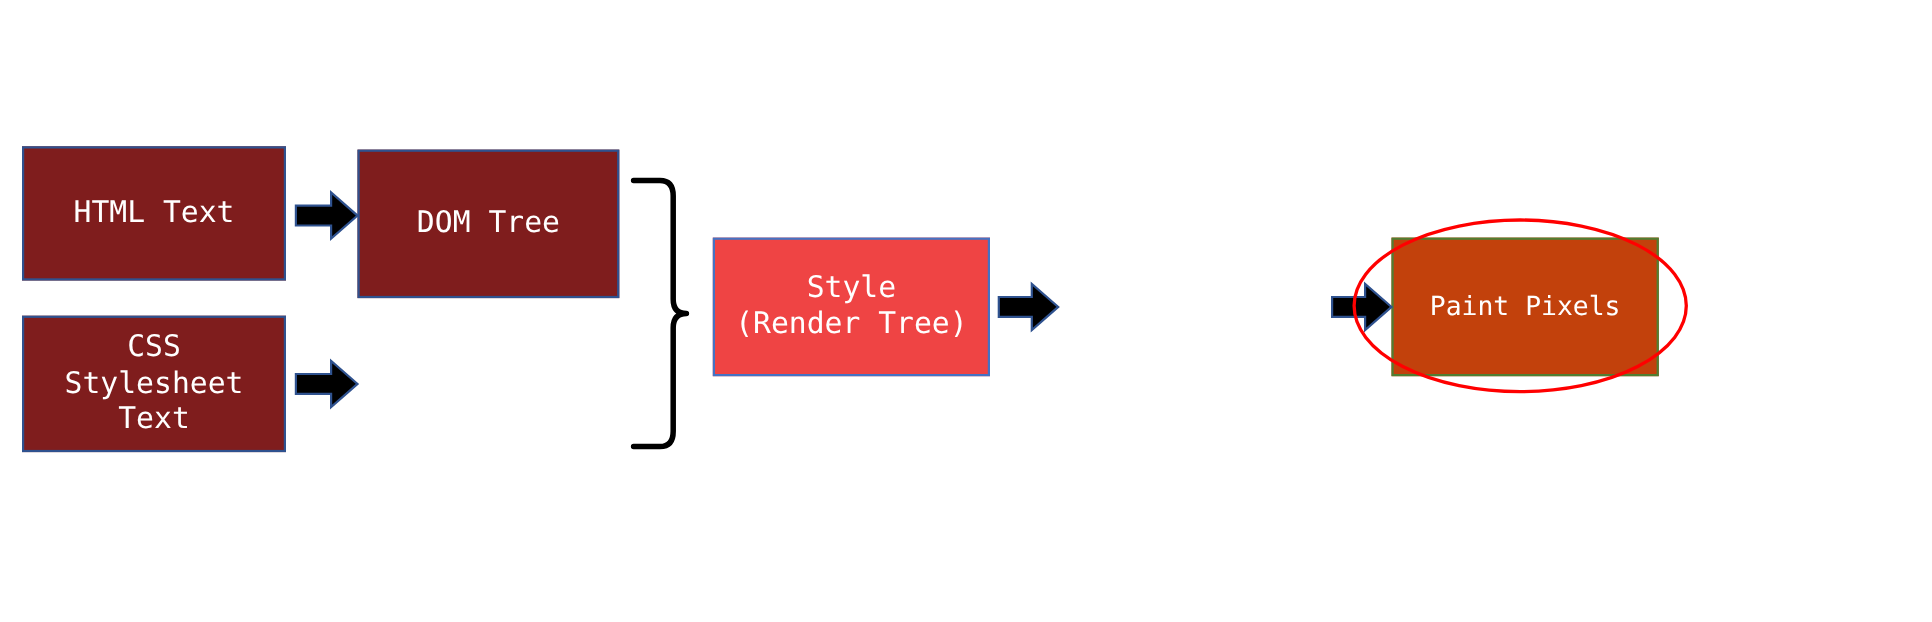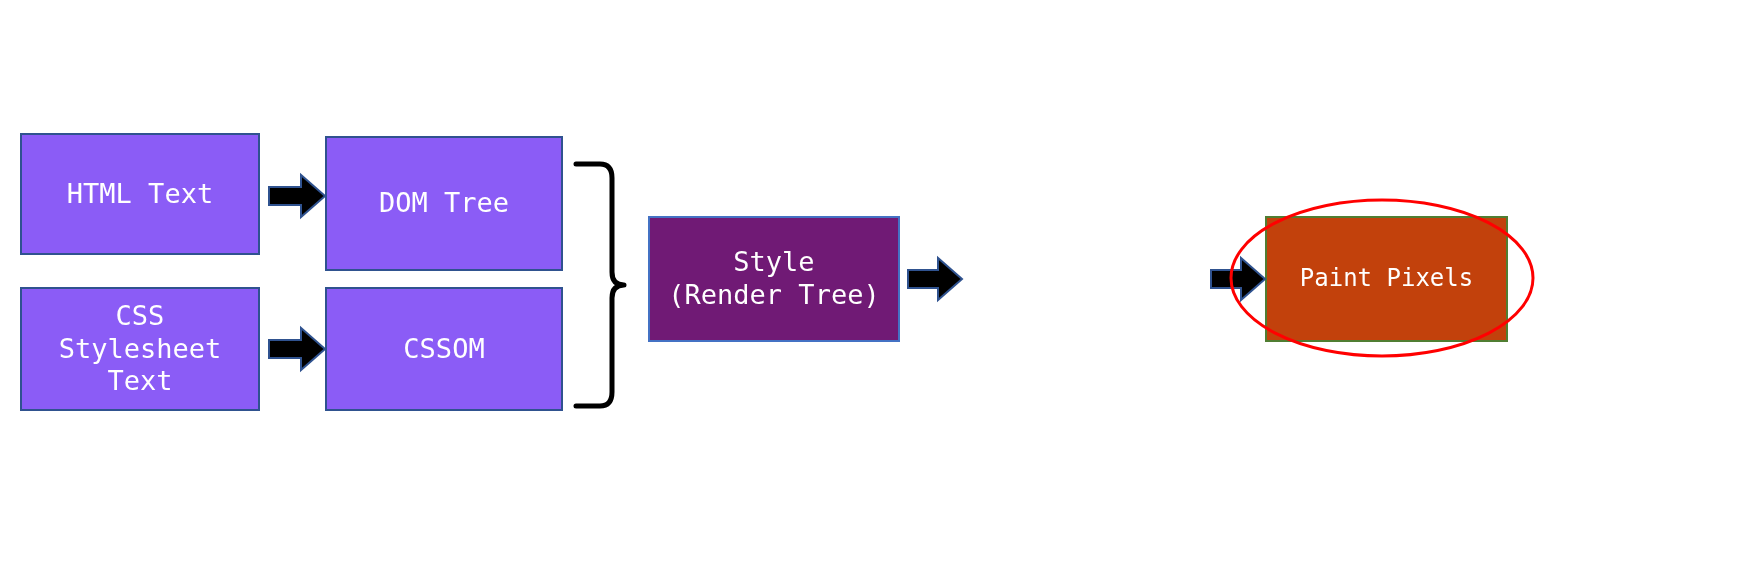--- a/index.html
+++ b/index.html
@@ -24,26 +24,26 @@
     align-items: center;
     justify-content: center;
     text-align: center;
     color: #ffffff;
     font-family: "DejaVu Sans Mono", monospace;
     line-height: 1.22;
     white-space: pre-line;
     letter-spacing: 0px;
   }
   .node-blue {
-    background: #8b5cf6;
+    background: #7f1d1d;
     border: 2px solid #2F528F;
     font-size: 27px;
   }
   .node-purple {
-    background: #701a75;
+    background: #ef4444;
     border: 2px solid #4472C4;
     font-size: 27px;
   }
   .node-green {
     background: #c2410c;
     border: 2px solid #507E32;
     font-size: 24px;
   }
   .arrow-svg, .brace-svg, .ellipse-svg {
     position: absolute;
@@ -56,21 +56,20 @@
 <div id="canvas">
 
   <div class="node node-blue" style="left:20px; top:133px; width:240px; height:122px;">HTML Text</div>
 
   <div class="node node-blue" style="left:325px; top:136px; width:238px; height:135px;">DOM Tree</div>
 
   <div class="node node-blue" style="left:20px; top:287px; width:240px; height:124px;text-align:center;">CSS
 Stylesheet
 Text</div>
 
-  <div class="node node-blue" style="left:325px; top:287px; width:238px; height:124px;">CSSOM</div>
 
   <div class="node node-purple" style="left:648px; top:216px; width:252px; height:126px;">Style
 (Render Tree)</div>
 
 
   <div class="node node-green" style="left:1265px; top:216px; width:243px; height:126px;">Paint Pixels</div>
 
   <svg class="arrow-svg" style="left:267px; top:171px; width:60px; height:50px;" viewBox="0 0 60 50">
     <polygon points="2,16 34,16 34,4 58,25 34,46 34,34 2,34" fill="#000000" stroke="#2F528F" stroke-width="2"></polygon>
   </svg>

